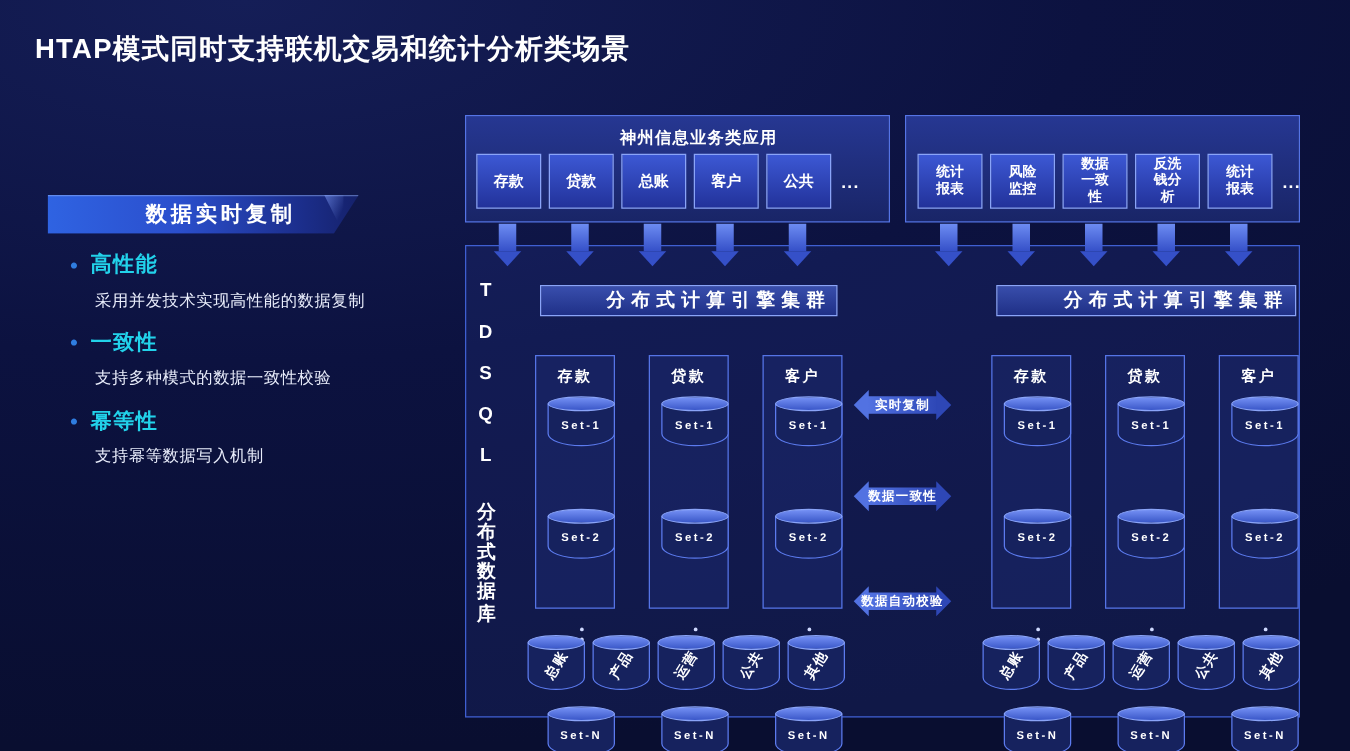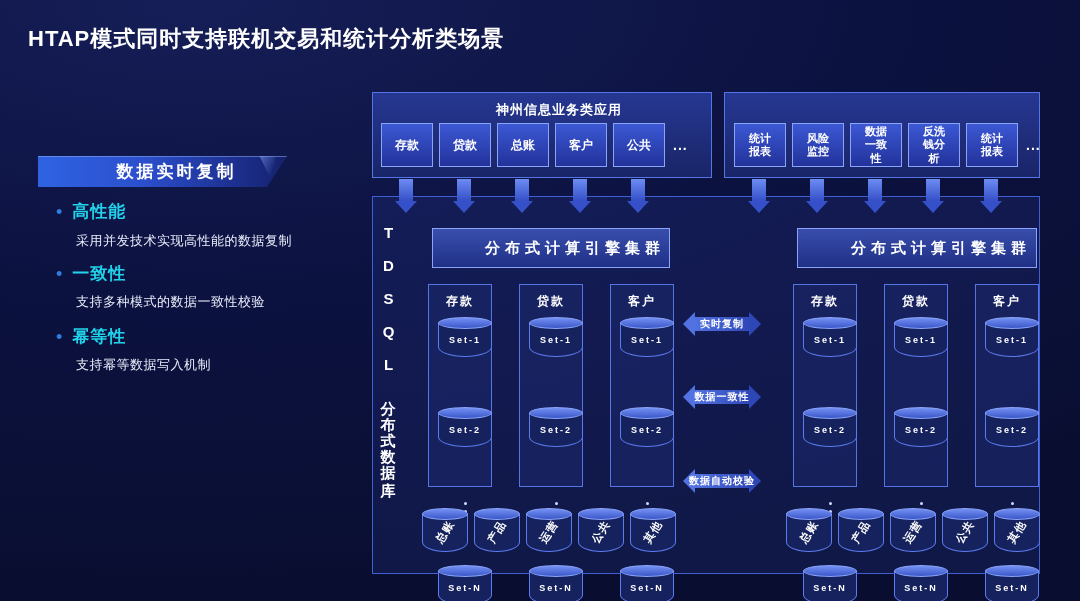--- a/index.html
+++ b/index.html
@@ -55,21 +55,21 @@
     width:0; height:0; border-left:11px solid transparent; border-right:11px solid transparent;
     border-top:12px solid #3550c8; }
 
   
   .main-box { left:372px; top:196px; width:668px; height:378px;
     border:1px solid #3f5fd2; background: rgba(38,56,138,.26); }
 
   .db-label { left:375px; top:224px; width:26px; color:#fff; font-weight:700; font-size:15px;
     writing-mode: vertical-lr; text-orientation: upright; letter-spacing:16px; line-height:26px; }
 
-  .engine-box { top:228px; height:40px; border:1px solid #8aa4f8;
+  .engine-box { top:228px; height:25px; border:1px solid #8aa4f8;
     background: linear-gradient(180deg, rgba(82,112,232,.60), rgba(40,62,170,.60));
     display:flex; align-items:center; justify-content:center;
     color:#fff; font-weight:700; font-size:15px; letter-spacing:5px;padding-left:48px; }
 
   
   .col-box { top:284px; width:64px; height:203px; border:1px solid #5574e6;
     background: rgba(30,46,120,.42); }
   .col-title { text-align:center; margin-top:8px; color:#fff; font-weight:700; font-size:12px; letter-spacing:2px; }
   .col-cyls { position:absolute; top:32px; left:10px; right:0; display:flex; flex-direction:column; align-items:center;gap:48px; }
   .col-cyls .cyl + .cyl { margin-top:2px; }

